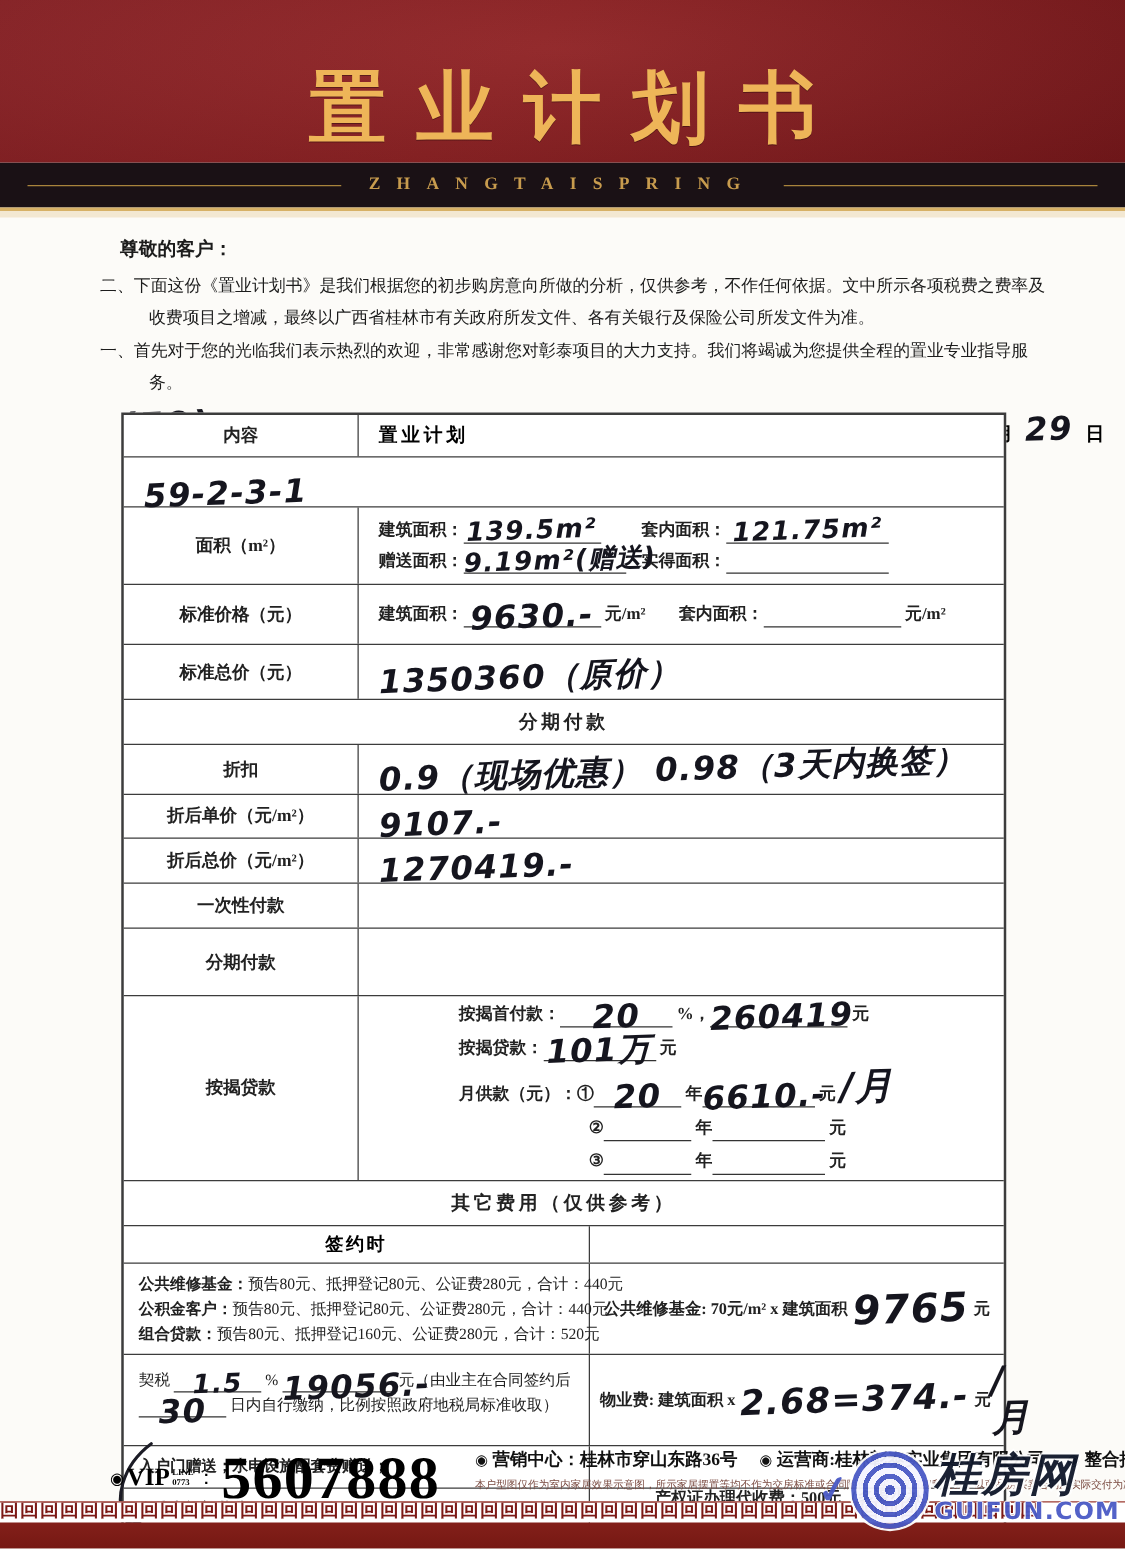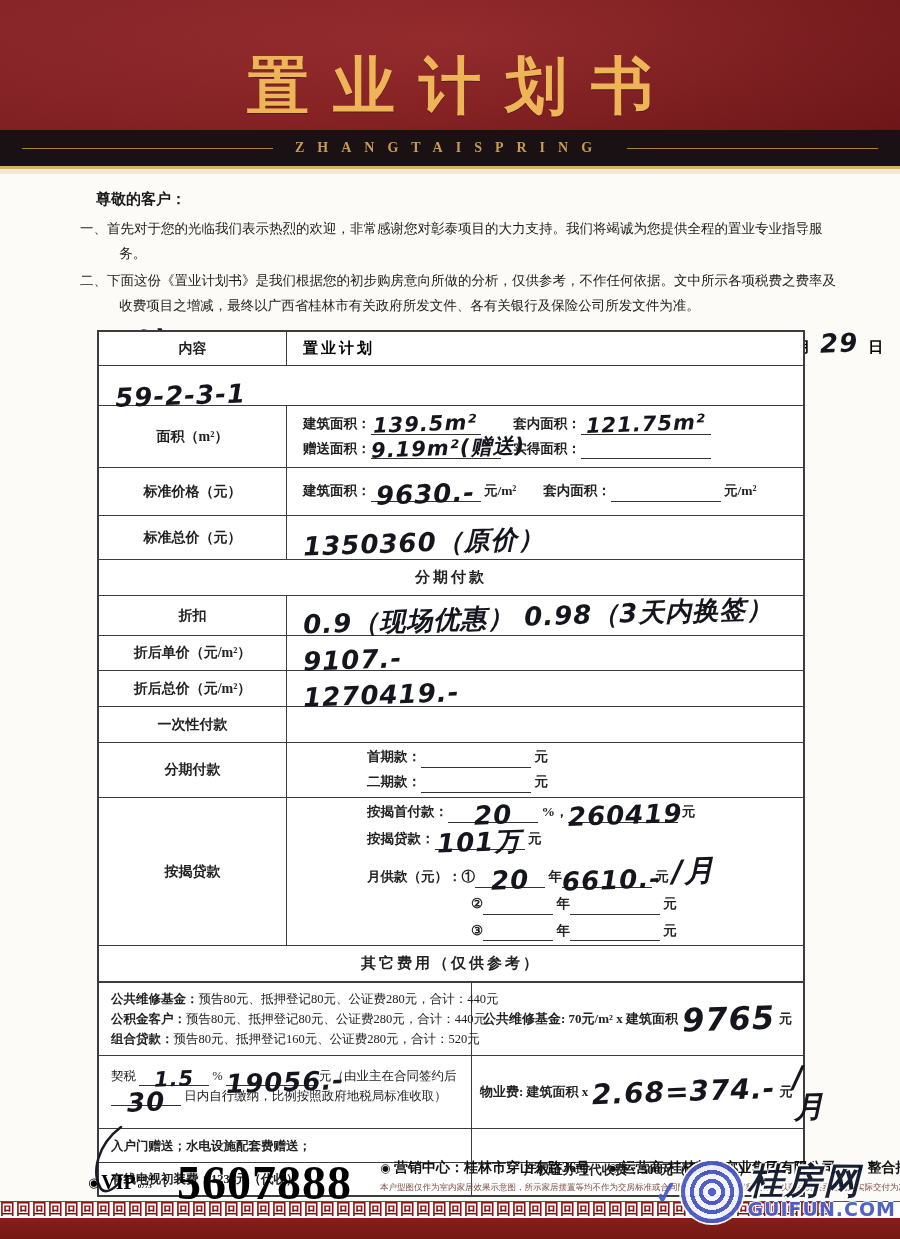--- a/index.html
+++ b/index.html
@@ -109,22 +109,22 @@
   <div class="hdr-band">
     <div class="band-line"></div>
     <div class="band-text">ZHANGTAISPRING</div>
     <div class="band-line"></div>
   </div>
   <div class="hdr-goldline"></div>
   <div class="hdr-cream"></div>
 
   <div class="intro">
     <div class="salutation">尊敬的客户：</div>
+    <div class="para">二、下面这份《置业计划书》是我们根据您的初步购房意向所做的分析，仅供参考，不作任何依据。文中所示各项税费之费率及收费项目之增减，最终以广西省桂林市有关政府所发文件、各有关银行及保险公司所发文件为准。</div>
     <div class="para">一、首先对于您的光临我们表示热烈的欢迎，非常感谢您对彰泰项目的大力支持。我们将竭诚为您提供全程的置业专业指导服务。</div>
-    <div class="para">二、下面这份《置业计划书》是我们根据您的初步购房意向所做的分析，仅供参考，不作任何依据。文中所示各项税费之费率及收费项目之增减，最终以广西省桂林市有关政府所发文件、各有关银行及保险公司所发文件为准。</div>
   </div>
 
   <div class="infoline">
     <span class="seg">
       <span class="hw hw-xl">(59)</span>
       <span>号楼</span>
     </span>
     <span class="seg" style="margin-left:70px">置业顾问：</span>
     <span class="seg" style="margin-left:110px">联系电话：</span>
     <span class="seg" style="margin-left:130px">
@@ -214,24 +214,20 @@
       </div>
     </div>
 
     <div class="trow" style="min-height:36px">
       <div class="tlabel">一次性付款</div>
       <div class="tval"></div>
     </div>
 
     <div class="trow" style="min-height:54px">
       <div class="tlabel">分期付款</div>
-      <div class="tval indent">
-        <div class="fline"><span>首期款：</span><span class="bl w110"></span> <span>元</span></div>
-        <div class="fline" style="margin-top:4px"><span>二期款：</span><span class="bl w110"></span> <span>元</span></div>
-      </div>
     </div>
 
     <div class="trow" style="min-height:134px">
       <div class="tlabel">按揭贷款</div>
       <div class="tval indent">
         <div class="fline">
           <span>按揭首付款：</span><span class="bl w90"><span class="hw hw-lg">20</span></span>
           <span>%，</span><span class="bl w110"><span class="hw hw-lg">260419</span></span>
           <span>元</span>
         </div>
@@ -256,20 +252,21 @@
           <span>元</span>
         </div>
       </div>
     </div>
 
     <div class="trow" style="min-height:34px">
       <div class="tfull">其它费用（仅供参考）</div>
     </div>
 
     <div class="trow fee-head">
+      <div style="width:373px;flex:0 0 373px;border-right:1.5px solid #3c3c3c">签约时</div>
     </div>
 
     <div class="trow" style="min-height:58px">
       <div class="fee-left">
         <div class="fee-text"><b>公共维修基金：</b><span>预告80元、抵押登记80元、公证费280元，合计：440元</span></div>
         <div class="fee-text"><b>公积金客户：</b><span>预告80元、抵押登记80元、公证费280元，合计：440元</span></div>
         <div class="fee-text"><b>组合贷款：</b><span>预告80元、抵押登记160元、公证费280元，合计：520元</span></div>
       </div>
       <div class="fee-right">
         <span class="fee-right-text">公共维修基金: 70元/m² x 建筑面积</span>

